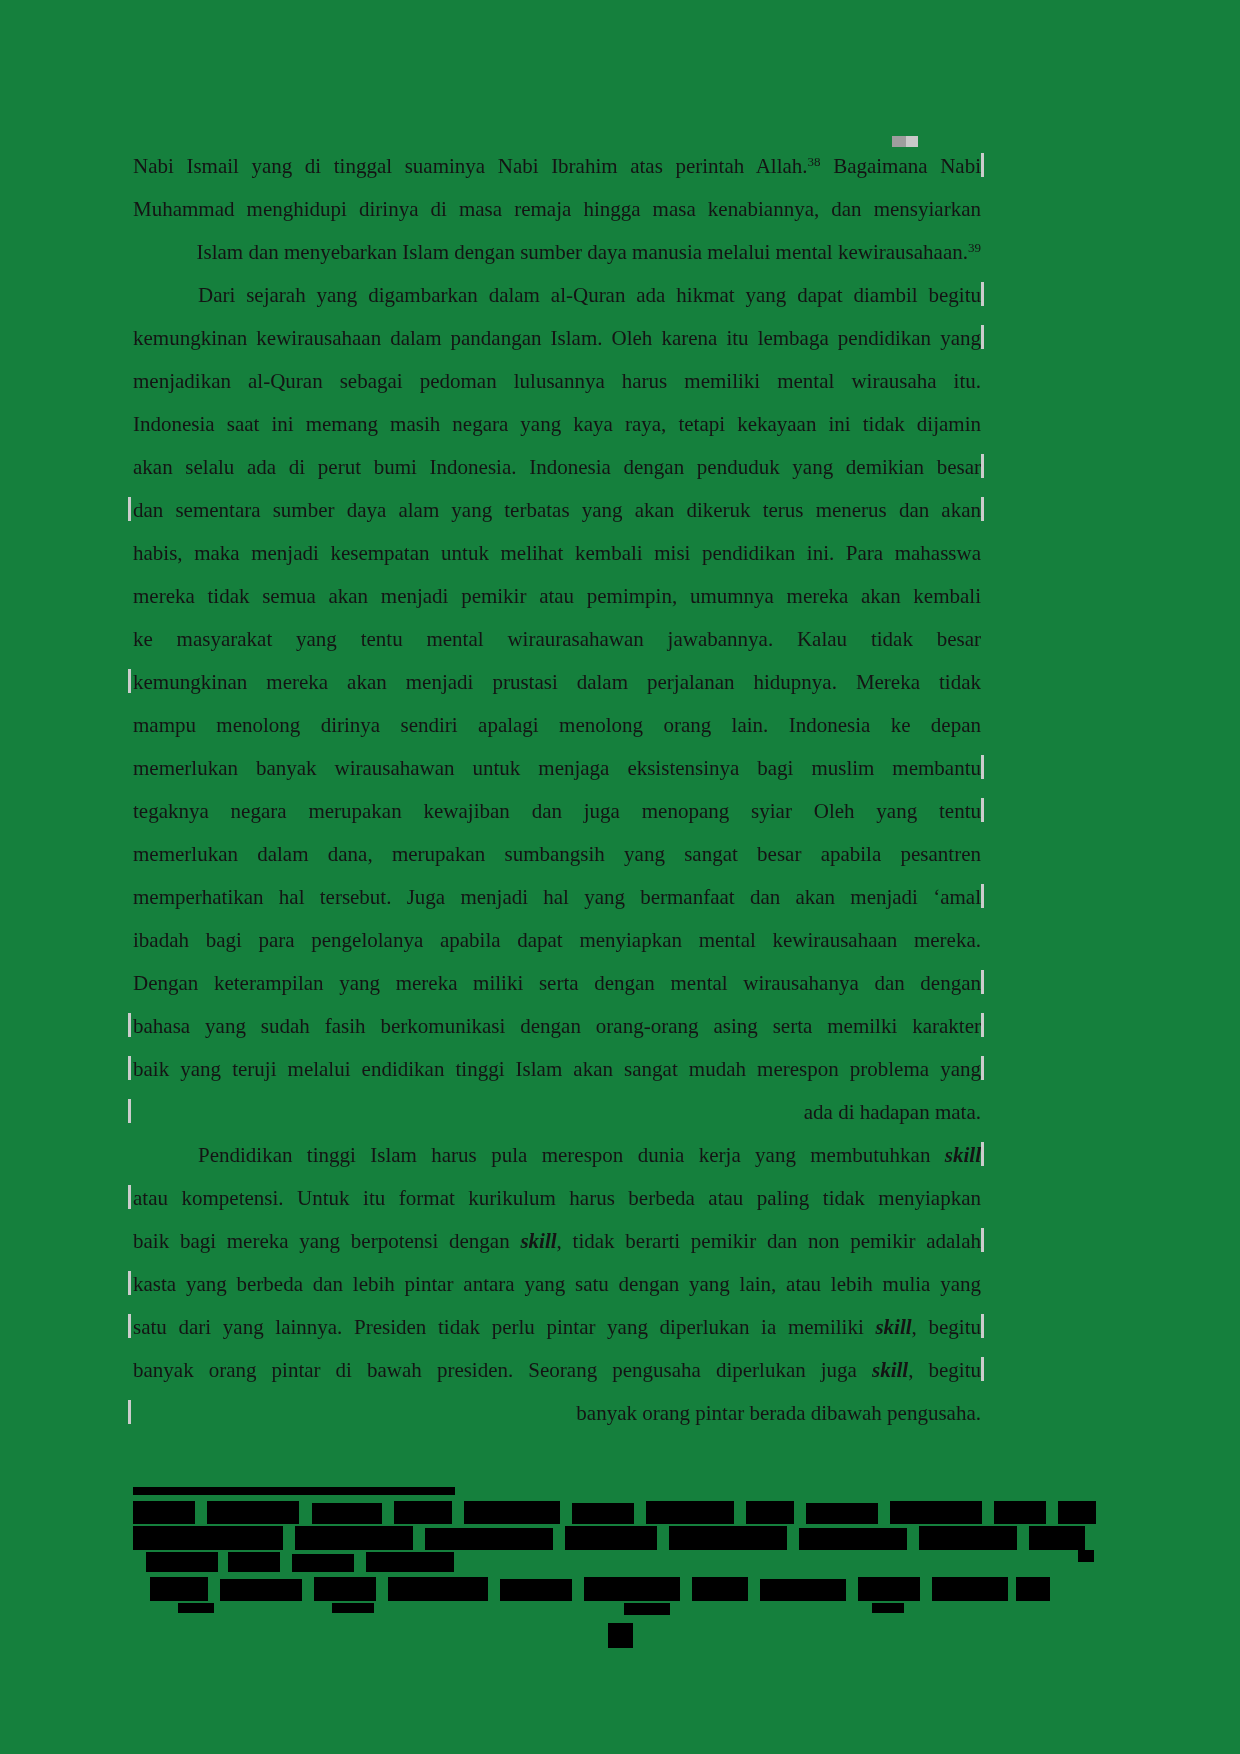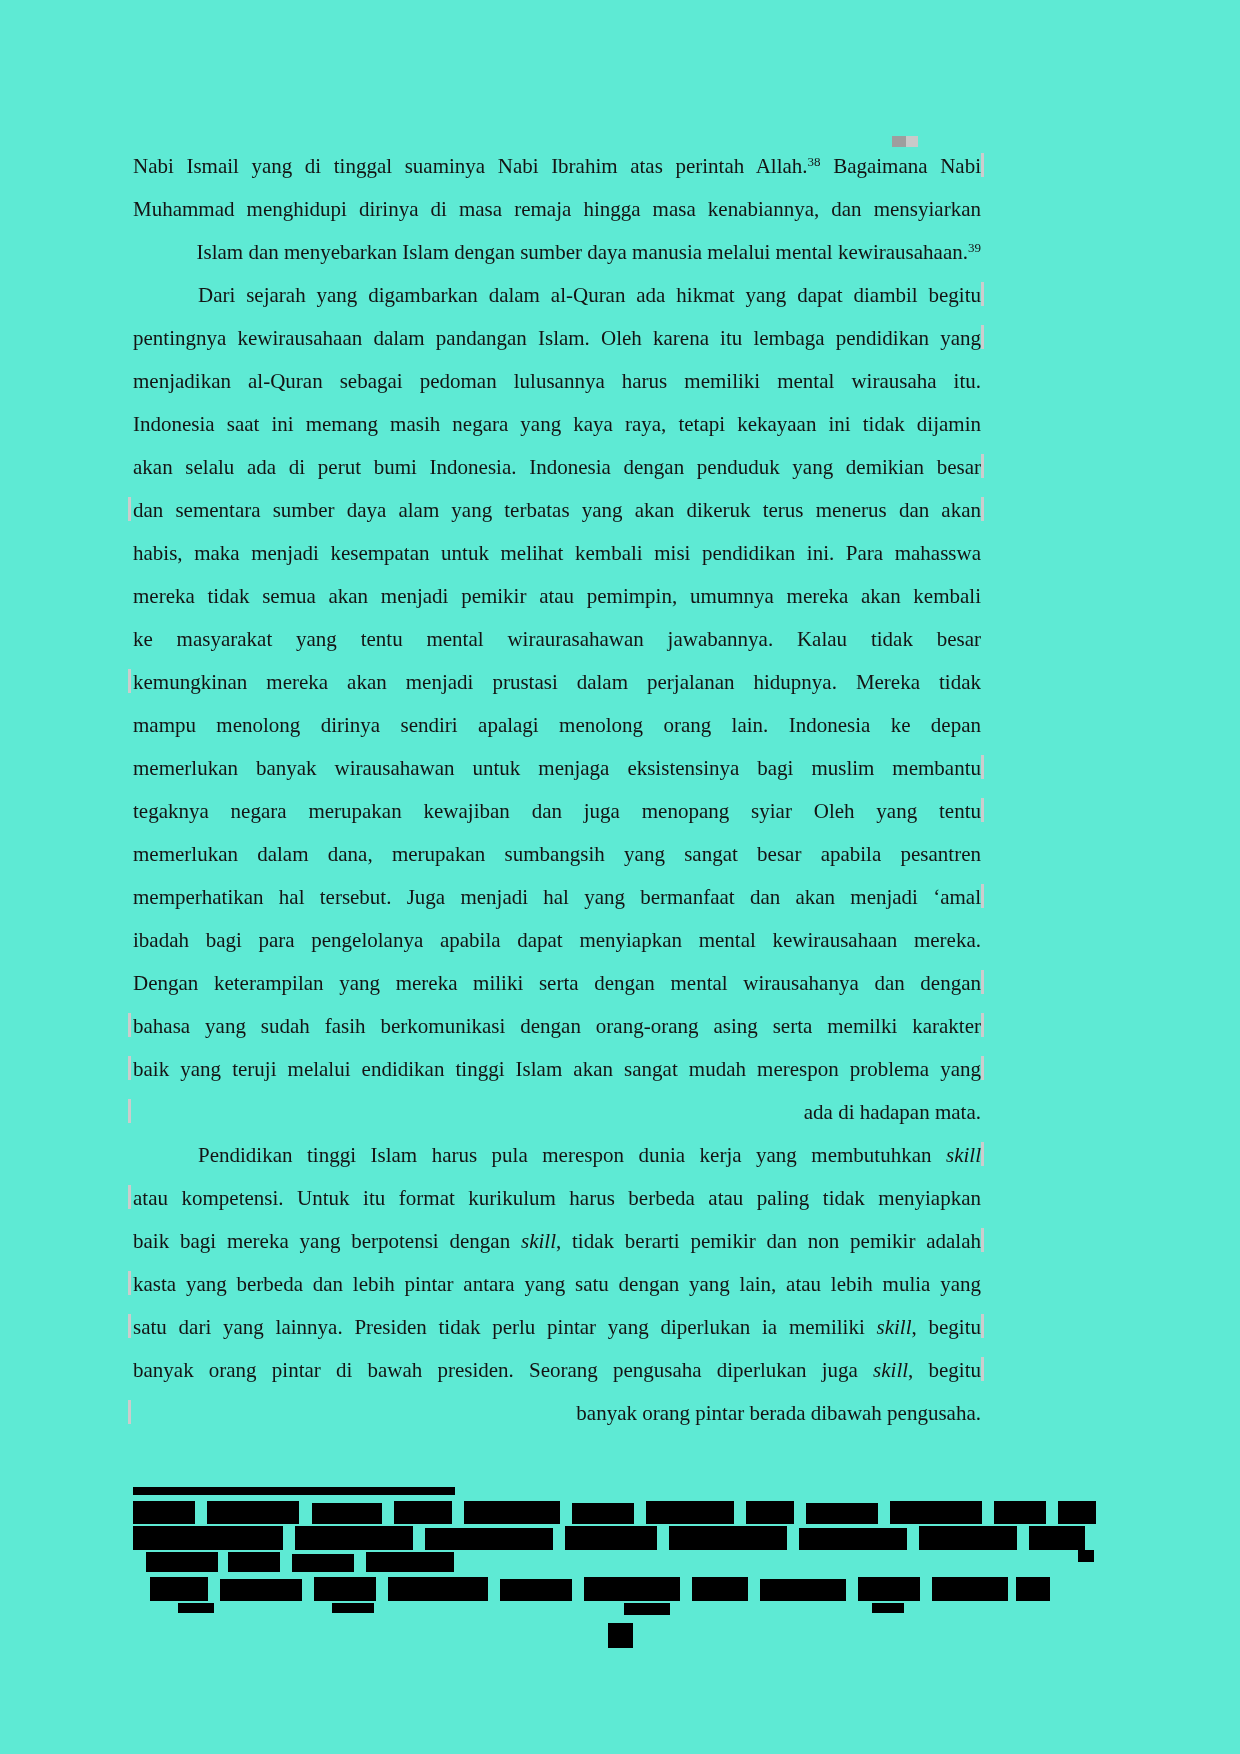--- a/index.html
+++ b/index.html
@@ -1,20 +1,20 @@
 <!DOCTYPE html>
 <html><head>
 <meta charset="utf-8">
 <style>
   html,body{margin:0;padding:0;background:#888;}
   .page{
     position:relative;
     width:1240px;height:1754px;
     margin:0 auto;
-    background:#5eead4;
+    background:#15803d;
     font-family:"Liberation Serif","DejaVu Serif",serif;
     color:#141414;
     overflow:hidden;
   }
   .text-block{
     position:absolute;
     left:133px;top:145px;
     width:848px;
     font-size:21px;
   }
@@ -22,40 +22,40 @@
     height:43px;
     line-height:43px;
     text-align:right;
     white-space:normal;
   }
   .line.j{
     text-align:justify;
     text-align-last:justify;
   }
   .line.indent{ text-indent:65px; }
-  .it{ font-style:italic; }
+  .it{ font-style:italic;font-weight:bold; }
   sup{
     font-size:0.62em;
     vertical-align:baseline;
     position:relative;
     top:-0.55em;
     line-height:0;
   }
   .overlay{ position:absolute; background:#000; }
 </style>
 </head>
 <body>
 
 <div class="page">
   <div class="text-block" id="text-block">
       <div class="line j"><span>Nabi Ismail yang di tinggal suaminya Nabi Ibrahim atas perintah Allah.</span><sup>38</sup><span> Bagaimana Nabi</span></div>
       <div class="line j"><span>Muhammad menghidupi dirinya di masa remaja hingga masa kenabiannya, dan mensyiarkan</span></div>
       <div class="line"><span>Islam dan menyebarkan Islam dengan sumber daya manusia melalui mental kewirausahaan.</span><sup>39</sup></div>
       <div class="line j indent"><span>Dari sejarah yang digambarkan dalam al-Quran ada hikmat yang dapat diambil begitu</span></div>
-      <div class="line j"><span>pentingnya kewirausahaan dalam pandangan Islam. Oleh karena itu lembaga pendidikan yang</span></div>
+      <div class="line j"><span>kemungkinan kewirausahaan dalam pandangan Islam. Oleh karena itu lembaga pendidikan yang</span></div>
       <div class="line j"><span>menjadikan al-Quran sebagai pedoman lulusannya harus memiliki mental wirausaha itu.</span></div>
       <div class="line j"><span>Indonesia saat ini memang masih negara yang kaya raya, tetapi kekayaan ini tidak dijamin</span></div>
       <div class="line j"><span>akan selalu ada di perut bumi Indonesia. Indonesia dengan penduduk yang demikian besar</span></div>
       <div class="line j"><span>dan sementara sumber daya alam yang terbatas yang akan dikeruk terus menerus dan akan</span></div>
       <div class="line j"><span>habis, maka menjadi kesempatan untuk melihat kembali misi pendidikan ini. Para mahasswa</span></div>
       <div class="line j"><span>mereka tidak semua akan menjadi pemikir atau pemimpin, umumnya mereka akan kembali</span></div>
       <div class="line j"><span>ke masyarakat yang tentu mental wiraurasahawan jawabannya. Kalau tidak besar</span></div>
       <div class="line j"><span>kemungkinan mereka akan menjadi prustasi dalam perjalanan hidupnya. Mereka tidak</span></div>
       <div class="line j"><span>mampu menolong dirinya sendiri apalagi menolong orang lain. Indonesia ke depan</span></div>
       <div class="line j"><span>memerlukan banyak wirausahawan untuk menjaga eksistensinya bagi muslim membantu</span></div>

